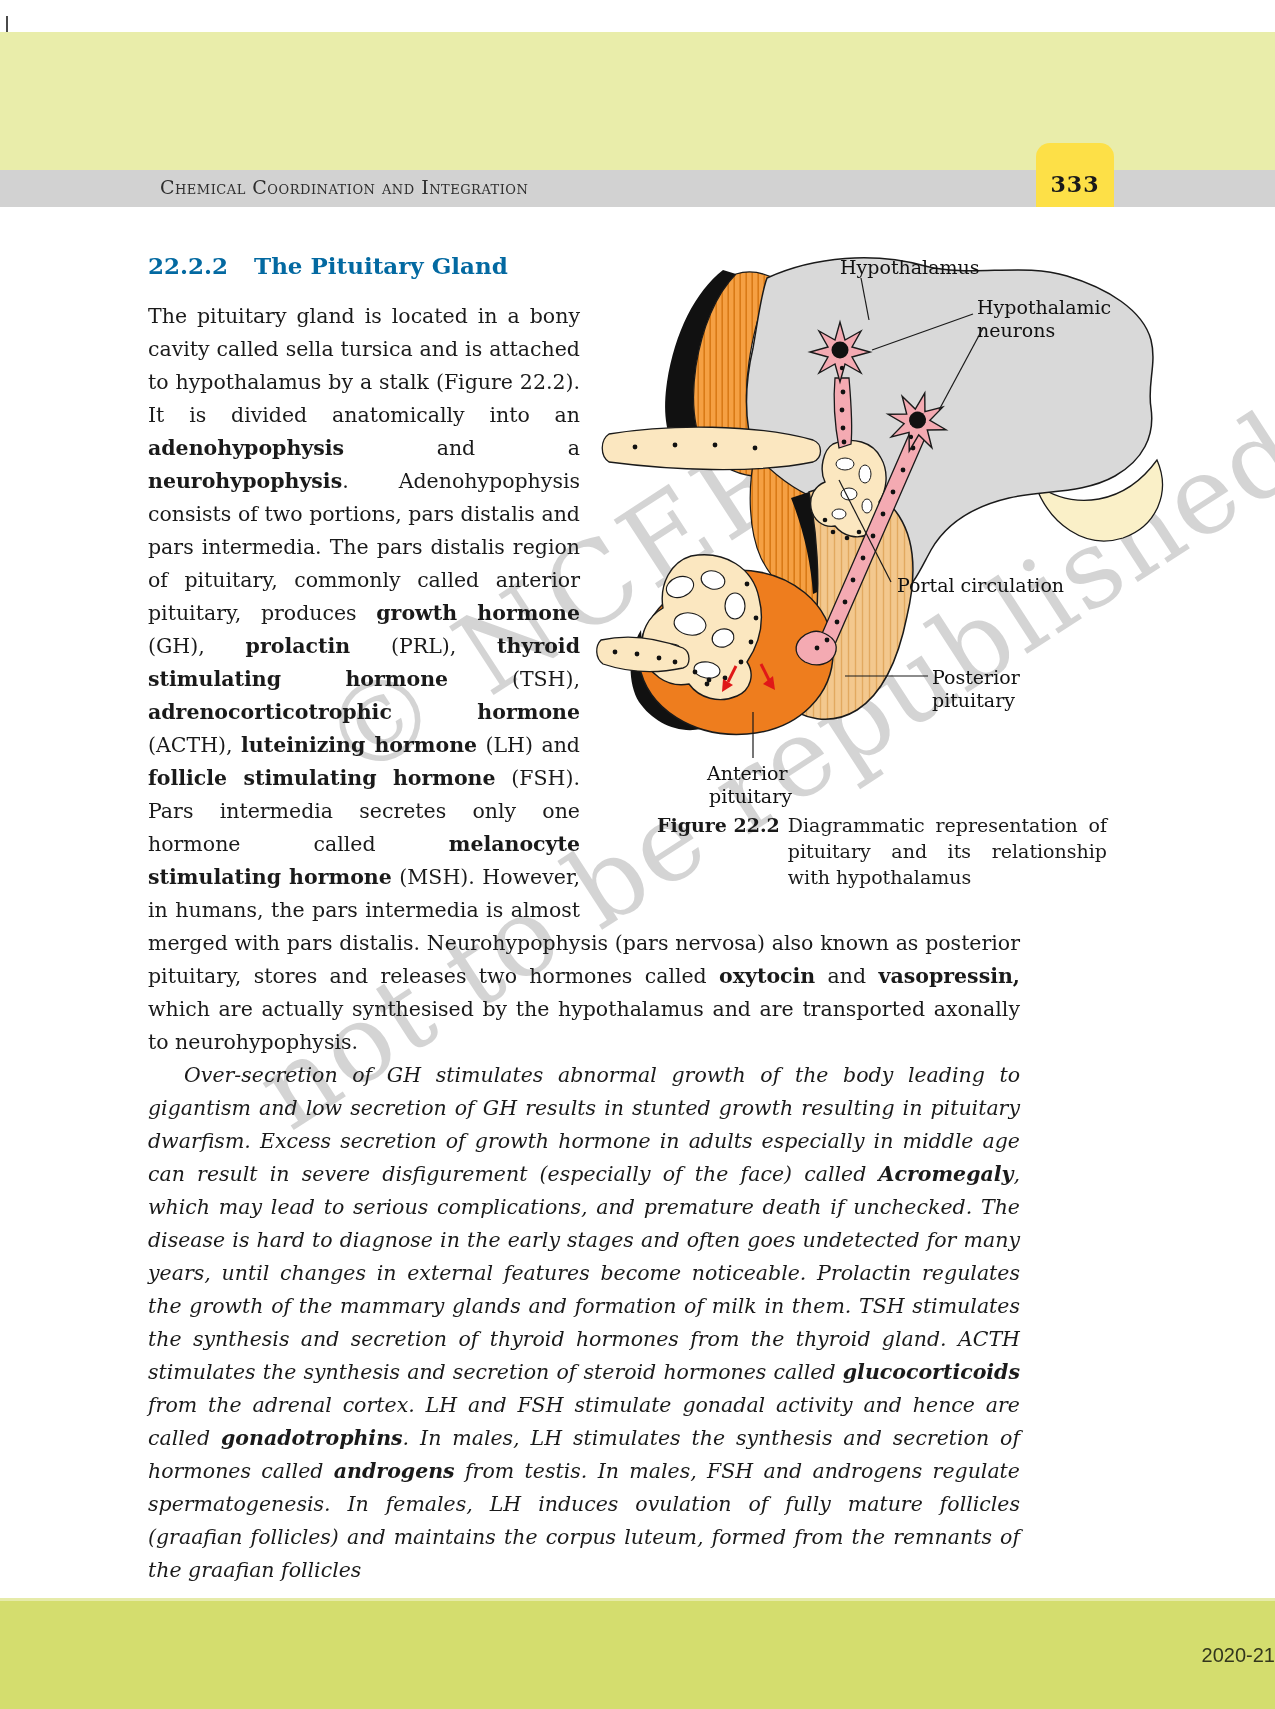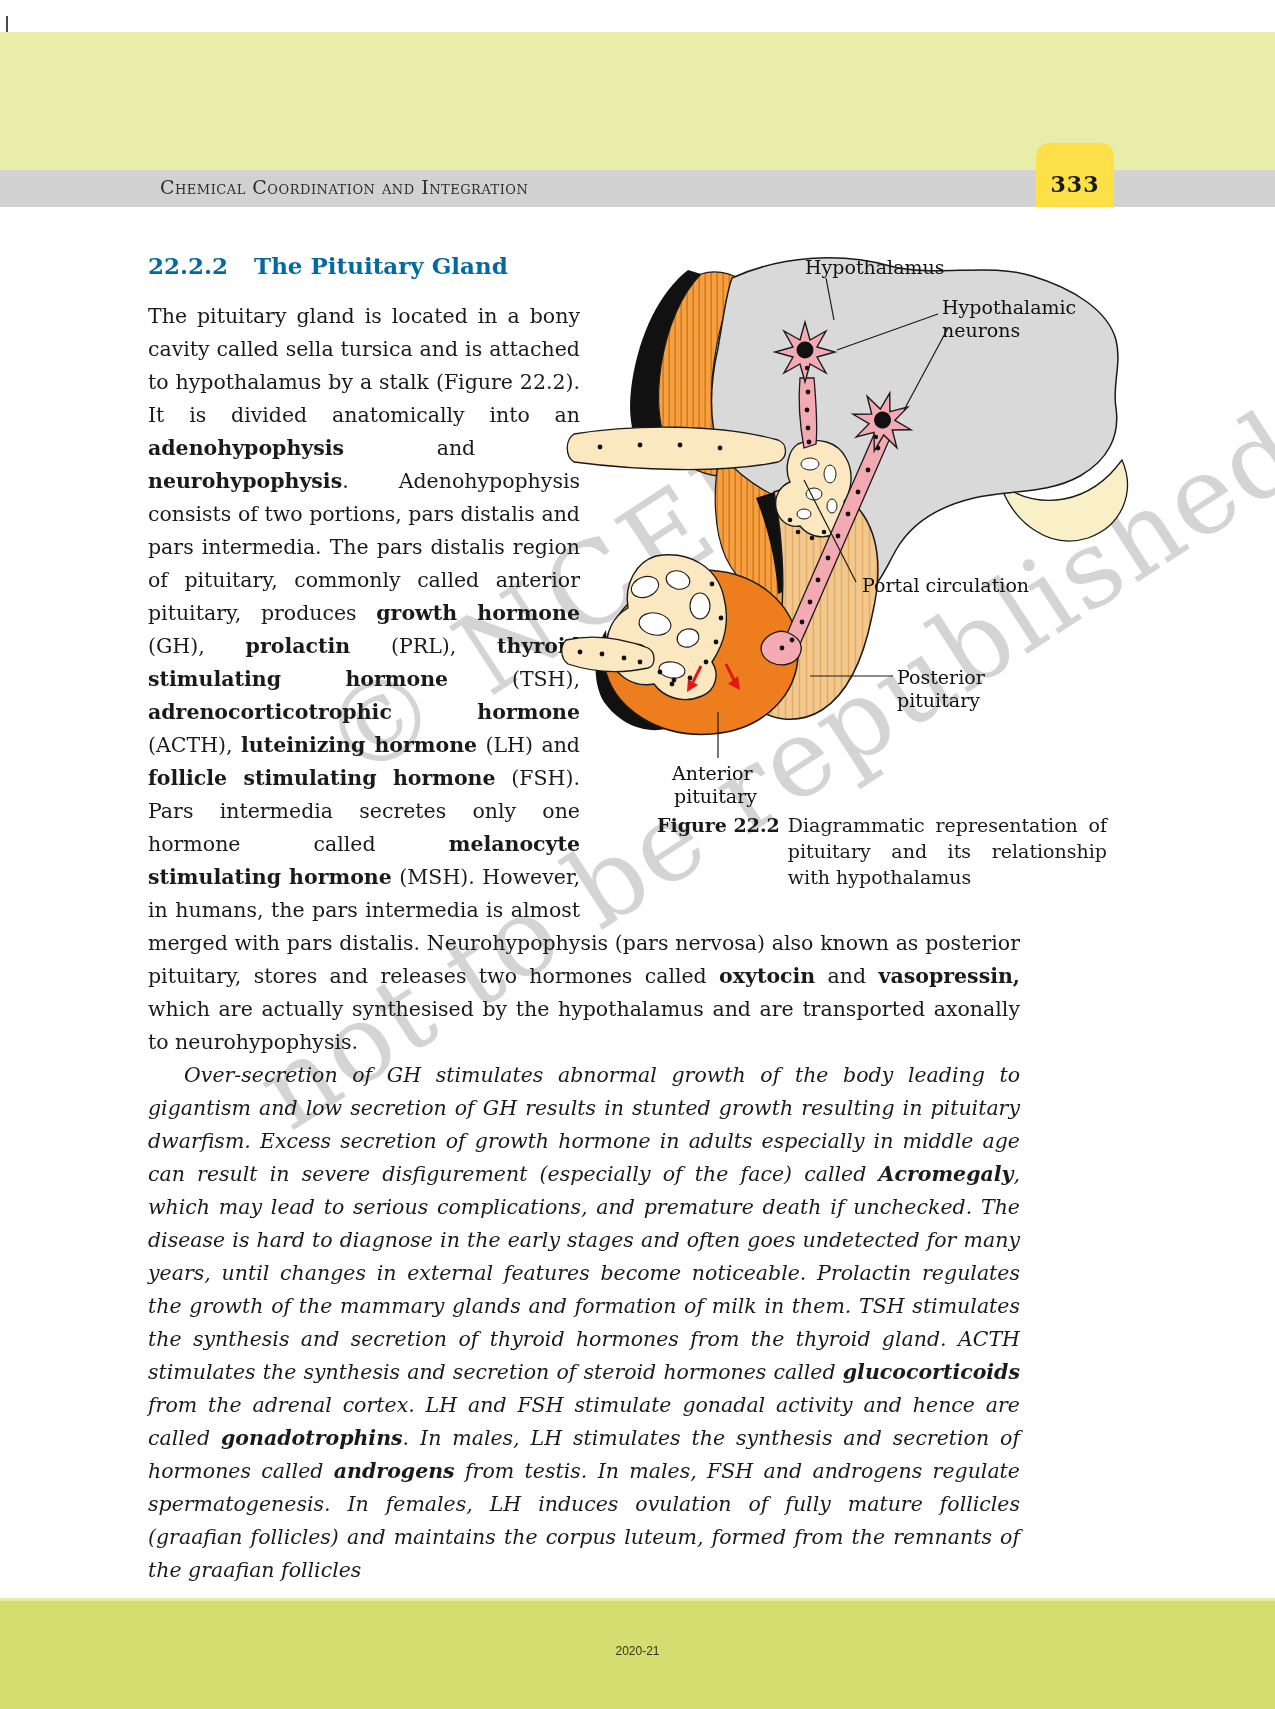--- a/index.html
+++ b/index.html
@@ -18,28 +18,28 @@
   .watermark .wm1{font-size:112px;margin-bottom:130px;letter-spacing:6px;}
   .watermark .wm2{font-size:108px;letter-spacing:2px;white-space:nowrap;}
   .content{position:absolute;left:148px;top:248px;width:872px;z-index:2;}
   .float-spacer{float:right;width:440px;height:650px;}
   h2.heading{margin:4px 0 20px 0;font-size:23px;line-height:28px;color:#0369a1;
         font-weight:bold;font-family:"DejaVu Serif", serif;}
   h2.heading .num{margin-right:26px;}
   p.para{margin:0;font-size:20.5px;line-height:33px;text-align:justify;}
   p.indent{text-indent:36px;font-style:italic;}
   p.para b{font-weight:bold;}
-  .fig-abs{position:absolute;left:560px;top:232px;z-index:2;}
+  .fig-abs{position:absolute;left:595px;top:232px;z-index:2;}
   .fig-svg text{font-family:"DejaVu Serif", serif;font-size:19px;fill:#111;}
   .fig-caption{position:absolute;left:657px;top:812px;width:450px;display:flex;gap:8px;z-index:2;
         font-size:19px;line-height:26px;}
   .fig-caption .cap-label{font-weight:bold;white-space:nowrap;}
   .fig-caption .cap-text{width:325px;text-align:justify;}
-  .footer-year{position:absolute;left:0;top:1644px;width:1275px;text-align:center;
-        font-size:12px;color:#33361d;z-index:3;font-family:"Liberation Sans", sans-serif;}
+  .footer-year{position:absolute;left:0;top:1644px;width:1275px;text-align:right;
+        font-size:20px;color:#33361d;z-index:3;font-family:"Liberation Sans", sans-serif;}
   .band-bottom{position:absolute;left:0;top:1598px;width:1275px;height:111px;background:#d4dd6e;
         border-top:3px solid #e6eba9;z-index:2;}
 </style>
 </head>
 <body>
 
 <div class="page">
 
   <div class="edge-mark"></div>
   <div class="band-top"></div>

